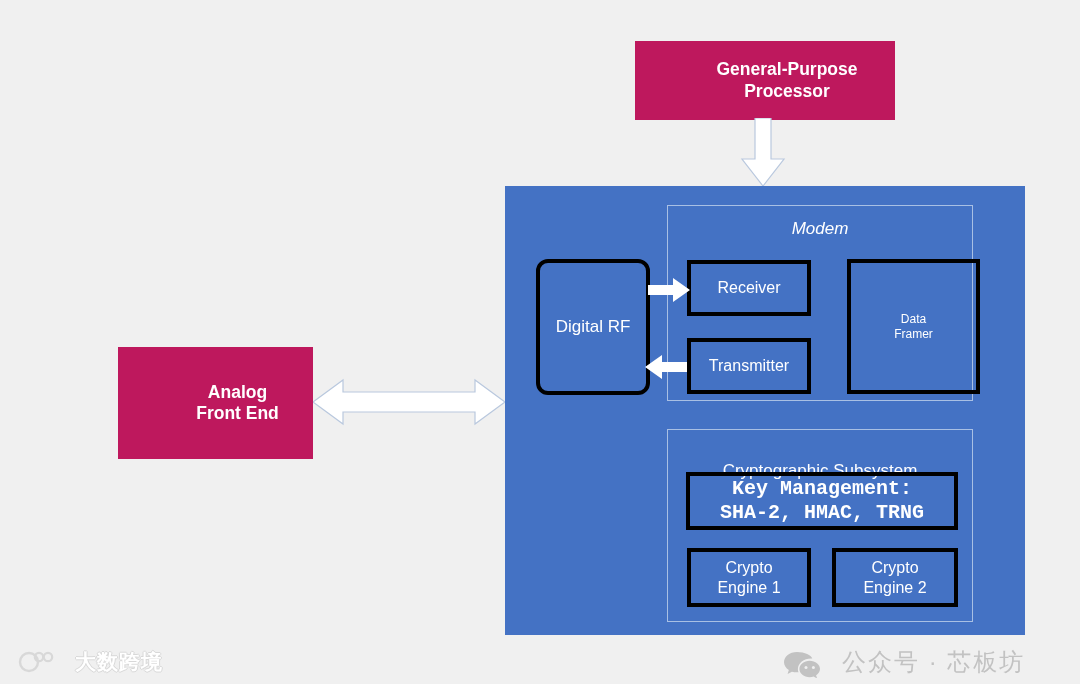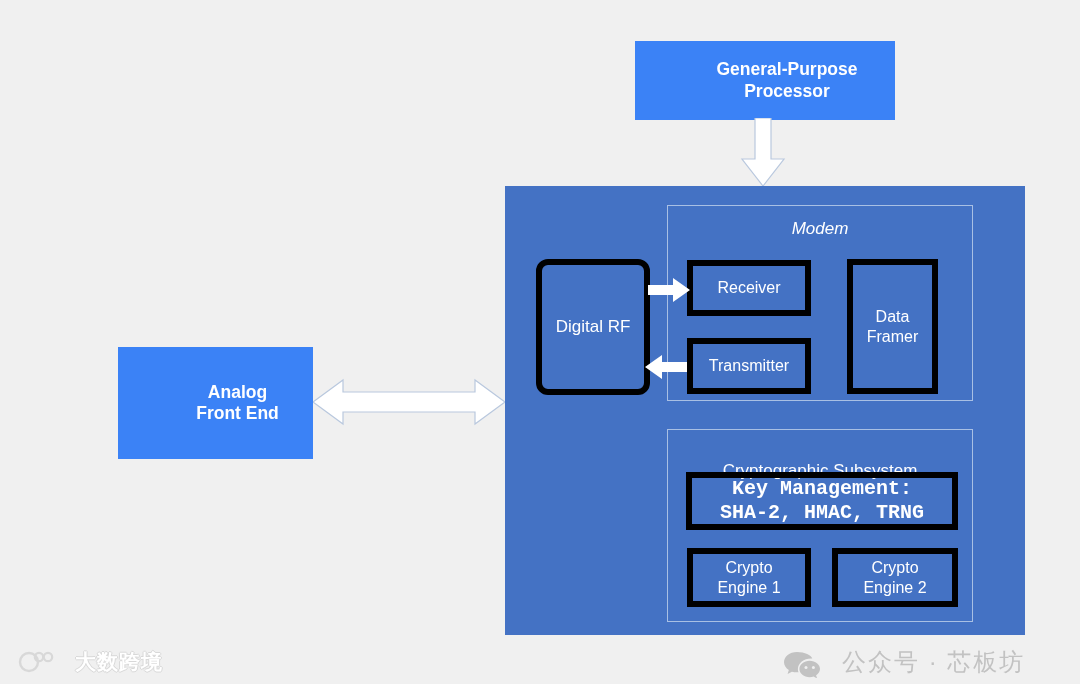--- a/index.html
+++ b/index.html
@@ -23,21 +23,21 @@
     display: flex;
     align-items: center;
     justify-content: center;
     text-align: center;
     color: #ffffff;
     line-height: 1.22;
   }
 
   
   .orange {
-    background: #3b82f6;
+    background: #be185d;
     font-weight: bold;
     padding-left: 44px;
   }
   #gpp-box {
     left: 635px; top: 41px;
     width: 260px; height: 79px;
     font-size: 17.5px;
   }
   #afe-box {
     left: 118px; top: 347px;
@@ -47,21 +47,21 @@
 
   
   #soc-box {
     left: 505px; top: 186px;
     width: 520px; height: 449px;
     background: #4472C4;
   }
 
   
   .outlined {
-    border: 6px solid #000000;
+    border: 4px solid #000000;
     background: transparent;
   }
   .group {
     position: absolute;
     box-sizing: border-box;
     border: 1px solid #A9C0E4;
   }
   .group-title {
     position: absolute;
     left: 0; right: 0;
@@ -72,21 +72,21 @@
 
   #modem-group { left: 667px; top: 205px; width: 306px; height: 196px; }
   #modem-title { top: 219px; width: 306px; left: 667px; font-style: italic; }
 
   #crypto-group { left: 667px; top: 429px; width: 306px; height: 193px; }
   #crypto-title { top: 439px; width: 306px; left: 667px; margin-top: 22px; }
 
   #digital-rf-box { left: 536px; top: 259px; width: 114px; height: 136px; font-size: 17px; border-radius: 12px; }
   #receiver-box   { left: 687px; top: 260px; width: 124px; height: 56px;  font-size: 16px; }
   #transmitter-box{ left: 687px; top: 338px; width: 124px; height: 56px;  font-size: 16px; }
-  #data-framer-box{ left: 847px; top: 259px; width: 91px; height: 135px; font-size: 16px; }
+  #data-framer-box{ left: 847px; top: 259px; width: 133px; height: 135px; font-size: 12px; }
 
   #key-mgmt-box   { left: 686px; top: 472px; width: 272px; height: 58px; font-size: 20px; font-weight: bold; font-family: Liberation Mono, monospace; }
   #crypto-eng-1   { left: 687px; top: 548px; width: 124px; height: 59px; font-size: 16px; }
   #crypto-eng-2   { left: 832px; top: 548px; width: 126px; height: 59px; font-size: 16px; }
 
   
   .arrow-svg { position: absolute; }
   #gpp-arrow      { left: 740px; top: 118px; }
   #rx-arrow       { left: 648px; top: 278px; }
   #tx-arrow       { left: 645px; top: 355px; }

